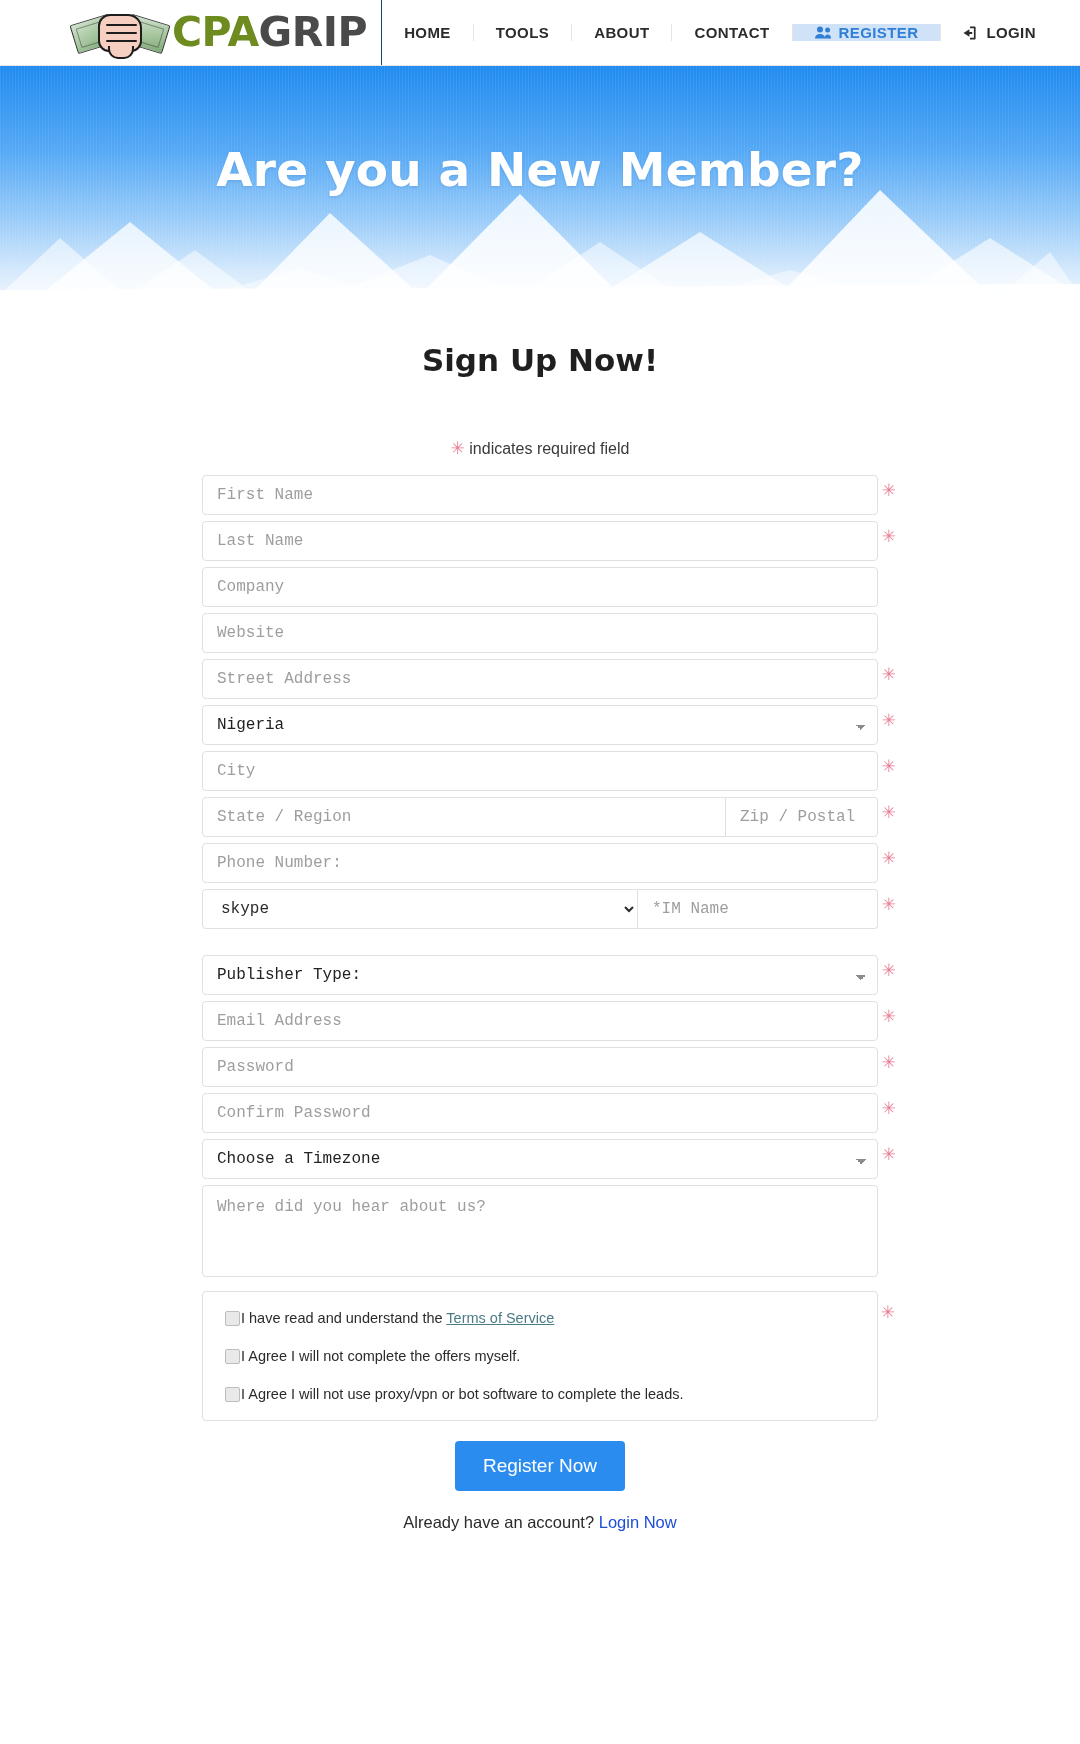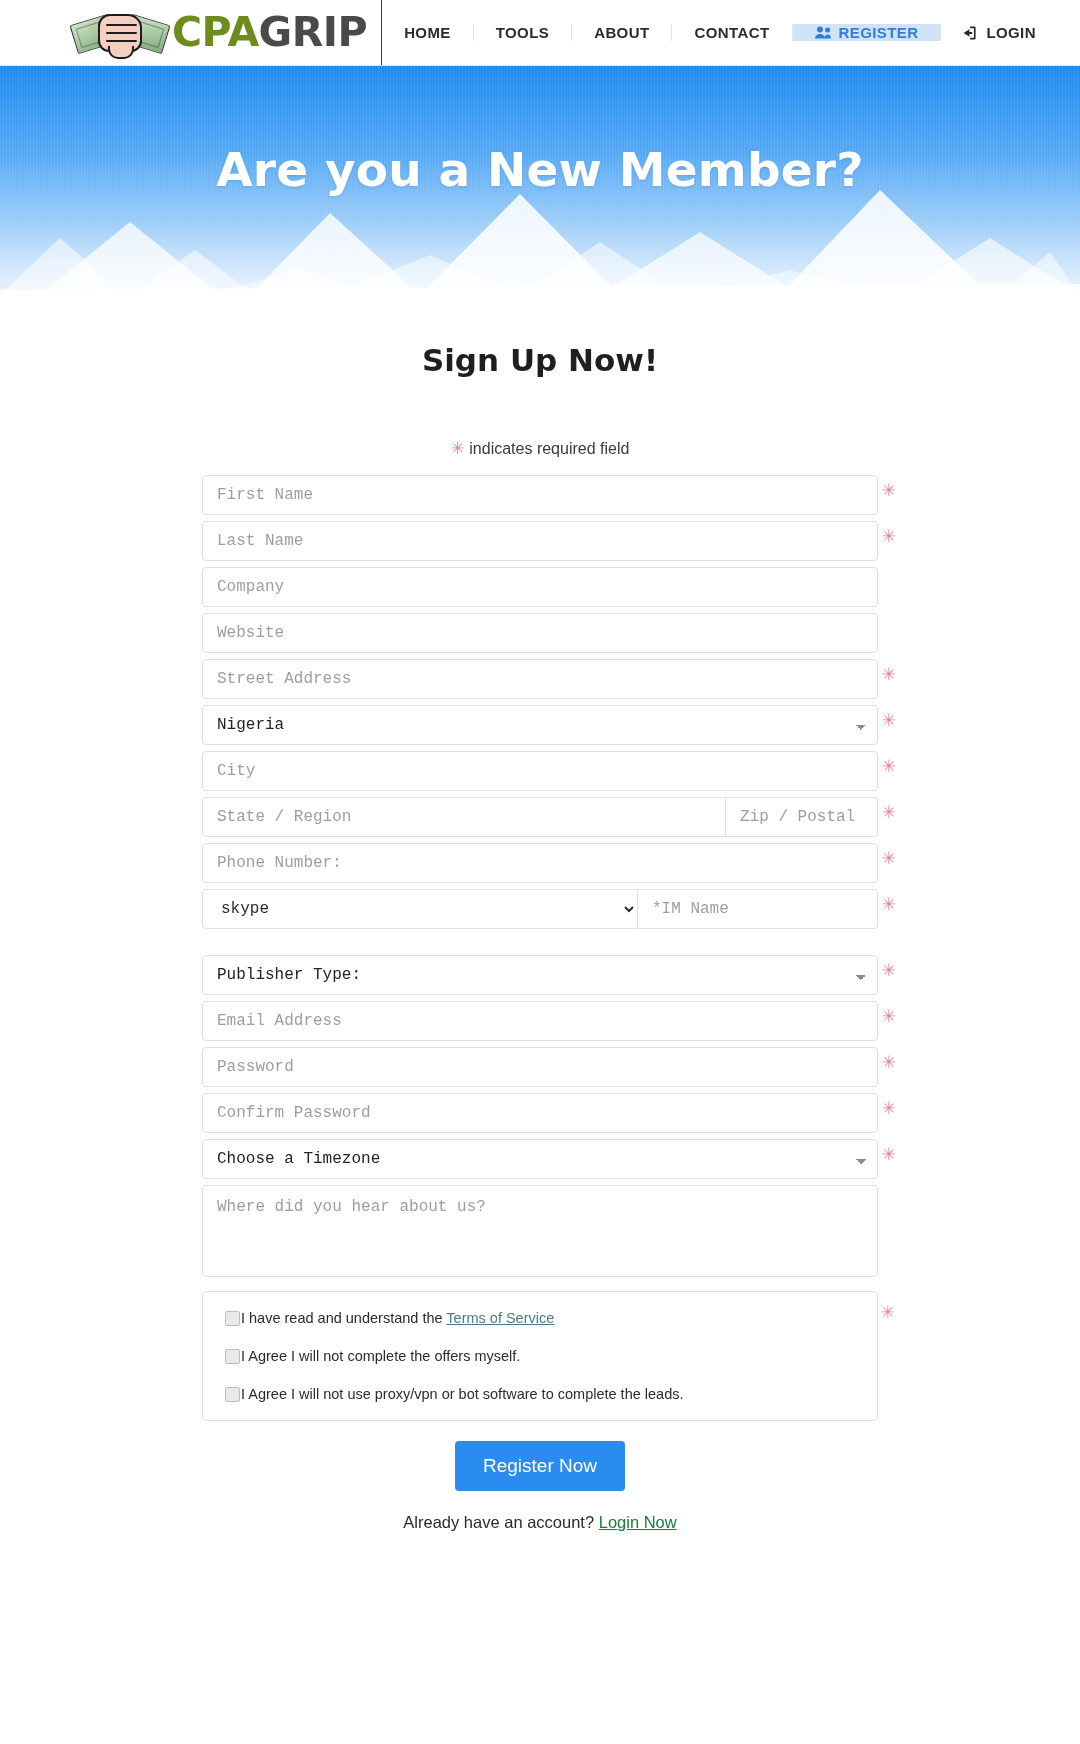--- a/index.html
+++ b/index.html
@@ -242,21 +242,21 @@
     padding: 14px 28px;
     cursor: pointer;
   }
   .already {
     text-align: center;
     margin-top: 22px;
     font-size: 16.5px;
     color: #2b2b2b;
     padding-bottom: 30px;
   }
-  .already a { color: #15803d; text-decoration: underline; cursor: pointer; }
+  .already a { color: #1d4ed8; cursor: pointer; }
 </style>
 </head>
 <body>
 
 <div class="navbar">
   <div class="nav-left"></div>
 
   <a class="logo-wrap">
     <span class="logo-mark">
       <span class="bill l"></span>

